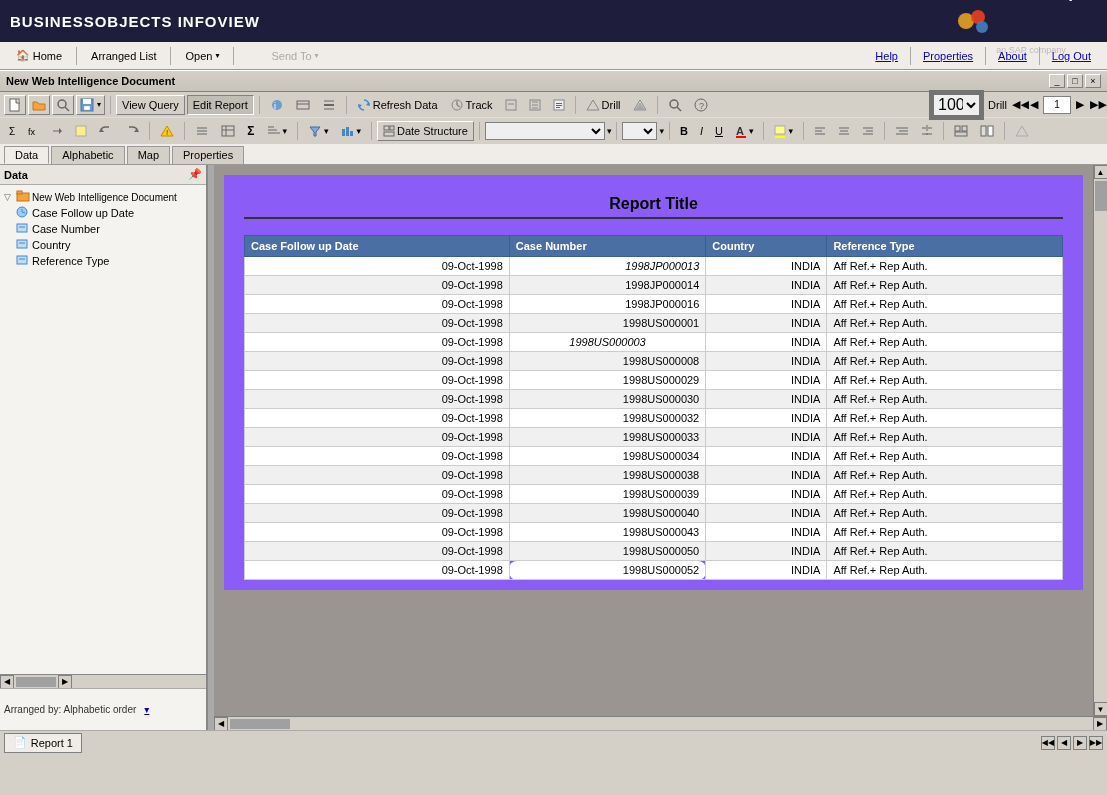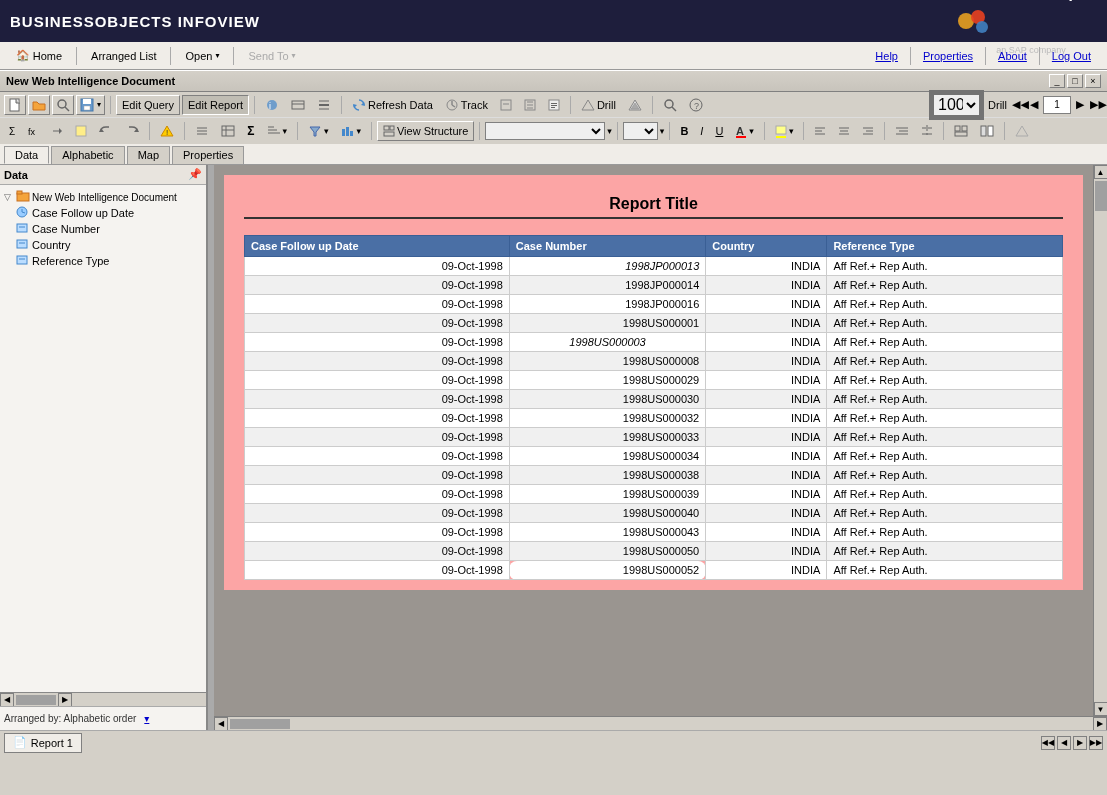--- a/index.html
+++ b/index.html
@@ -231,21 +231,21 @@
       padding: 1px 2px;
       font-size: 11px;
       cursor: pointer;
     }
     .tree-indent1 { padding-left: 14px; }
     .tree-expand { font-size: 9px; width: 10px; }
     .panel-footer {
       display: flex;
       align-items: center;
       gap: 8px;
-      padding: 6px 4px;
+      padding: 15px 4px;
       border-top: 1px solid #aaa;
       font-size: 10px;
     }
     .scrollbar-h {
       height: 14px;
       background: #d4d0c8;
       display: flex;
       align-items: center;
     }
     .resize-handle {
@@ -263,21 +263,21 @@
       overflow: hidden;
       position: relative;
     }
     .report-scroll-area {
       flex: 1;
       overflow: auto;
       padding: 10px;
       background: #b8b5ad;
     }
     .report-page {
-      background: #fca5a5;
+      background: #8b5cf6;
       min-width: 700px;
       padding: 20px 20px 10px;
     }
     .report-title {
       text-align: center;
       font-size: 16px;
       font-weight: bold;
       padding-bottom: 4px;
       border-bottom: 2px solid #333;
       margin-bottom: 16px;
@@ -417,21 +417,21 @@
     <div class="nav-separator"></div>
     <div class="nav-item">
       <span>Arranged List</span>
     </div>
     <div class="nav-separator"></div>
     <div class="nav-item">
       <span>Open</span>
       <span class="dropdown-arrow">▾</span>
     </div>
     <div class="nav-separator"></div>
-    <div class="nav-item" style="color:#aaa;">
+    <div class="nav-item" style="color:#aaa;margin-left:23px;">
       <span>Send To</span>
       <span class="dropdown-arrow">▾</span>
     </div>
   </div>
   <div class="nav-right">
     <div class="nav-item">
       <span>Help</span>
     </div>
     <div class="nav-separator"></div>
     <div class="nav-item">
@@ -478,21 +478,21 @@
   <div class="tb-btn" style="padding: 2px 3px; display:flex; align-items:center;">
     <svg width="14" height="14" viewBox="0 0 14 14">
         <rect x="1" y="1" width="12" height="12" fill="#6699cc" stroke="#4477aa" stroke-width="1"></rect>
         <rect x="3" y="1" width="8" height="5" fill="white"></rect>
         <rect x="4" y="8" width="6" height="4" fill="white" stroke="#aaa" stroke-width="0.5"></rect>
       </svg>
     <span class="dropdown-arrow" style="margin-left:1px;">▾</span>
   </div>
   <div class="tb-sep"></div>
   <div class="tb-btn">
-    <span>Edit Query</span>
+    <span>View Query</span>
   </div>
   <div class="tb-btn active">
     <span>Edit Report</span>
   </div>
   <div class="tb-sep"></div>
 
   <div class="tb-btn-flat">
     <svg width="14" height="14" viewBox="0 0 14 14">
         <circle cx="7" cy="7" r="5" fill="#4488cc" opacity="0.7"></circle>
         <text x="4" y="11" font-size="9" fill="white">i</text>
@@ -669,21 +669,21 @@
     <span style="font-size:9px;">▾</span>
   </div>
   <div class="tb-sep"></div>
 
   <div class="tb-btn">
     <svg width="12" height="12" viewBox="0 0 12 12">
         <rect x="1" y="1" width="5" height="4" fill="none" stroke="#666" stroke-width="1"></rect>
         <rect x="7" y="1" width="4" height="4" fill="none" stroke="#666" stroke-width="1"></rect>
         <rect x="1" y="7" width="10" height="4" fill="none" stroke="#666" stroke-width="1"></rect>
       </svg>
-    <span>View Structure</span>
+    <span>Date Structure</span>
   </div>
   <div class="tb-sep"></div>
 
   <select class="font-select">
     <option value=""></option>
   </select>
   <span style="font-size:9px;">▾</span>
   <div class="tb-sep"></div>
   <select class="font-size-select">
     <option></option>

